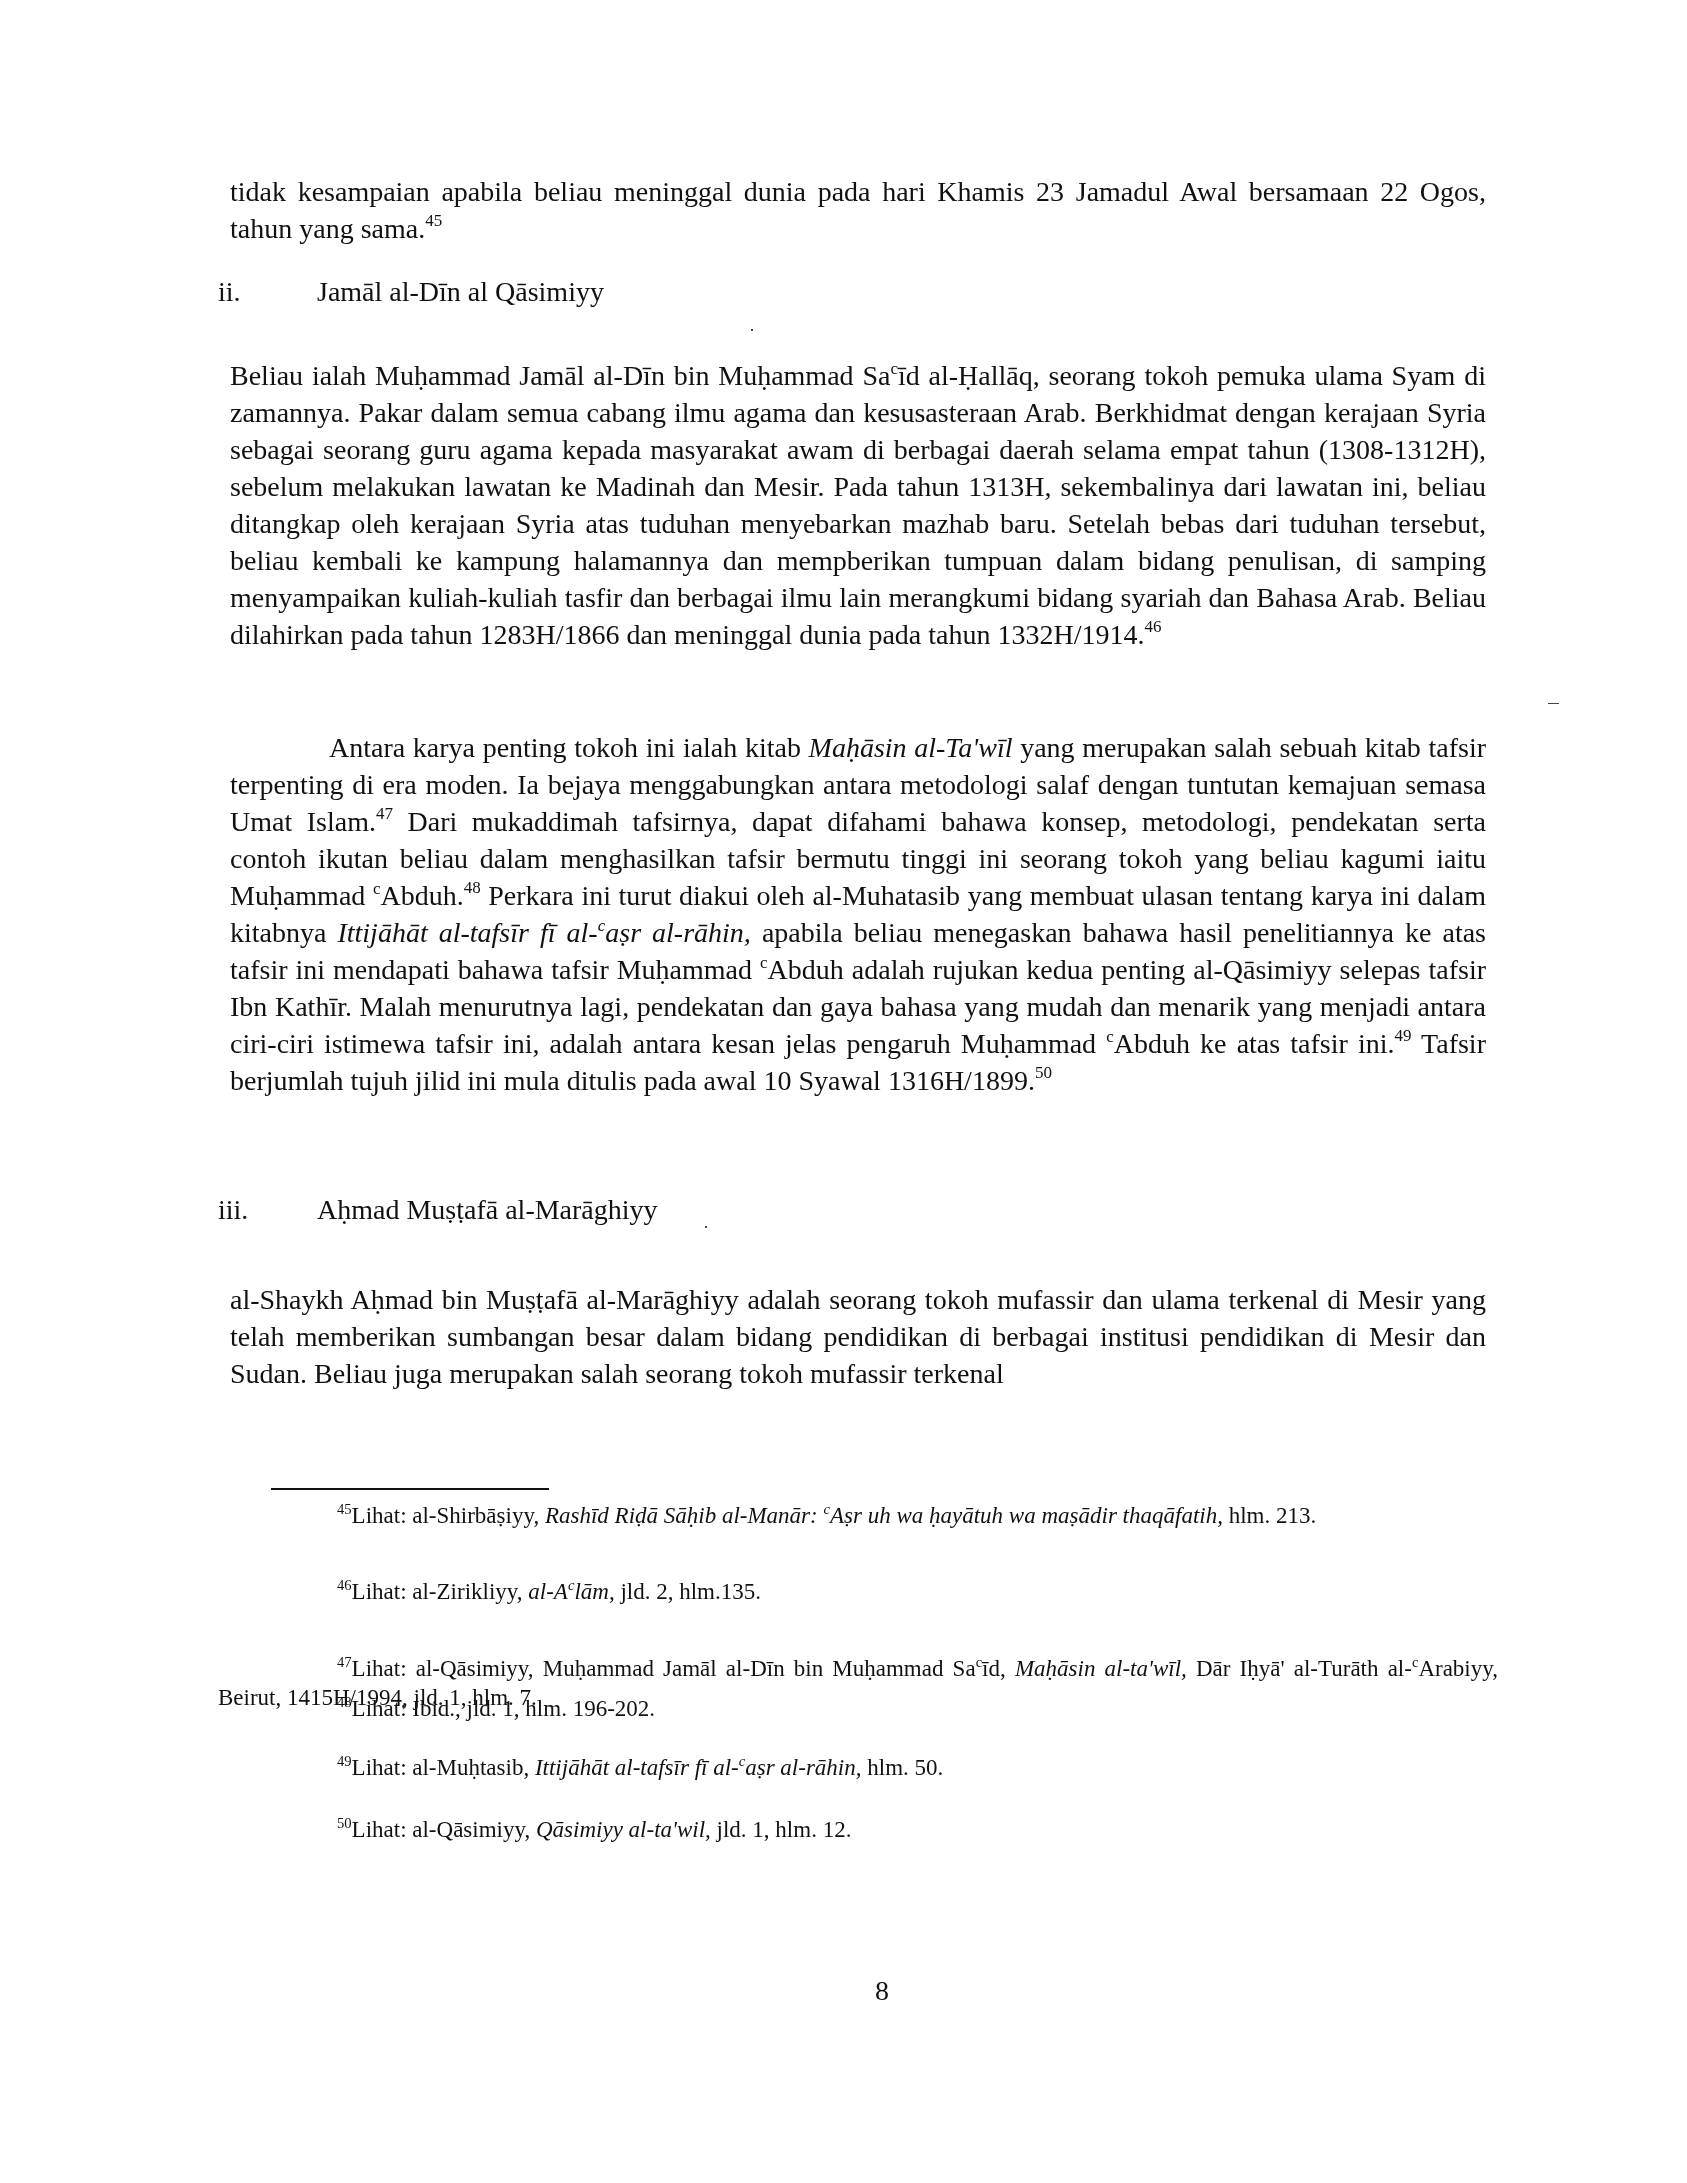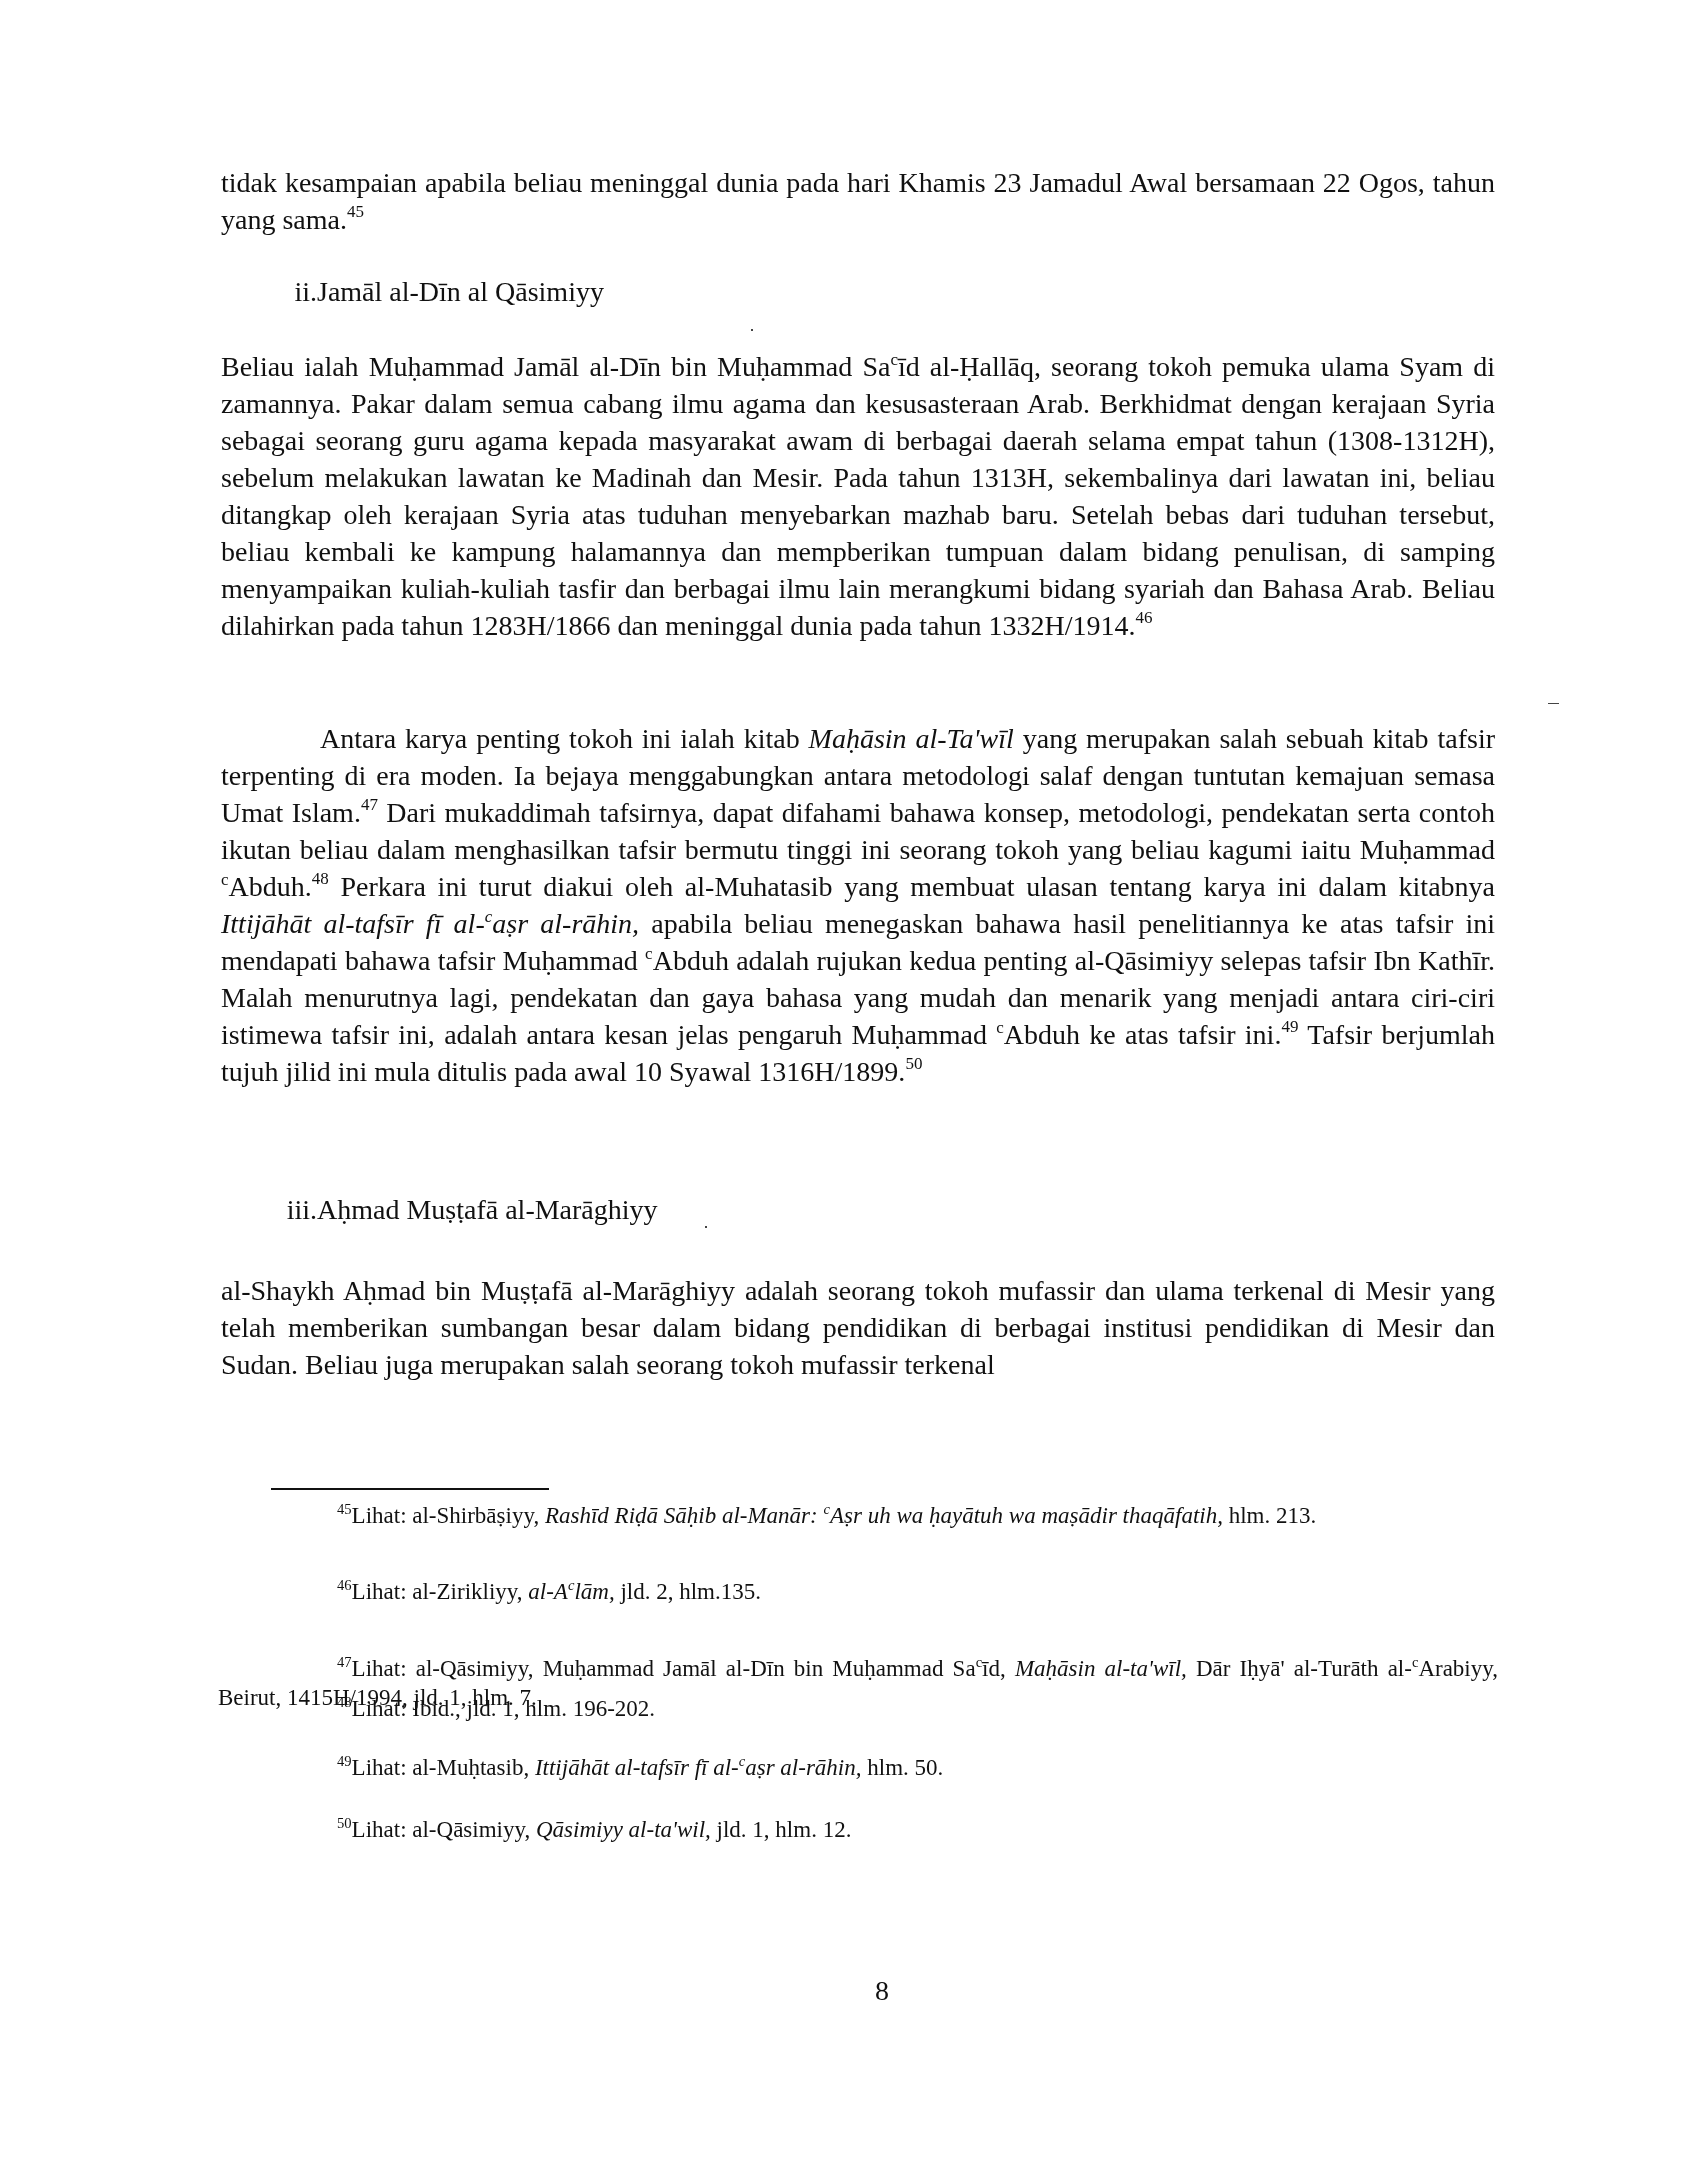--- a/index.html
+++ b/index.html
@@ -5,26 +5,26 @@
   html, body { margin: 0; padding: 0; background: #ffffff; }
   body { width: 1687px; height: 2183px; position: relative; overflow: hidden; }
   .page {
     position: absolute; left: 0; top: 0; width: 1687px; height: 2183px;
     font-family: "Liberation Serif", "DejaVu Serif", serif; color: #111;
   }
   .body-text {
     position: absolute; left: 218px; width: 1280px;
     font-size: 28px; line-height: 37px; text-align: justify;
   }
-  .para { margin: 3px; }
+  .para { margin: 12px; }
   .indent { text-indent: 99px; }
   sup { font-size: 17px; line-height: 0; vertical-align: 12px; }
   .ain { font-size: 17px; line-height: 0; vertical-align: 10.6px; }
   .heading { position: absolute; left: 218px; font-size: 28px; line-height: 37px; white-space: nowrap; }
-  .heading .num { display: inline-block; width: 99px; text-align: right; }
+  .heading .num { display: inline-block; width: 99px; }
   em { }
   .fn-rule { position: absolute; left: 271px; top: 1488px; width: 278px; height: 2px; background: #111; }
   .fn {
     position: absolute; left: 271px; width: 1227px;
     font-size: 23px; line-height: 29px; text-align: justify;
   }
   .fn .lead { padding-left: 66px; }
   .fn sup { font-size: 14.6px; vertical-align: 9.3px; }
   .fn .ain { font-size: 14.6px; vertical-align: 8.6px; }
   .page-number { position: absolute; left: 875px; top: 1975px; font-size: 28px; }

